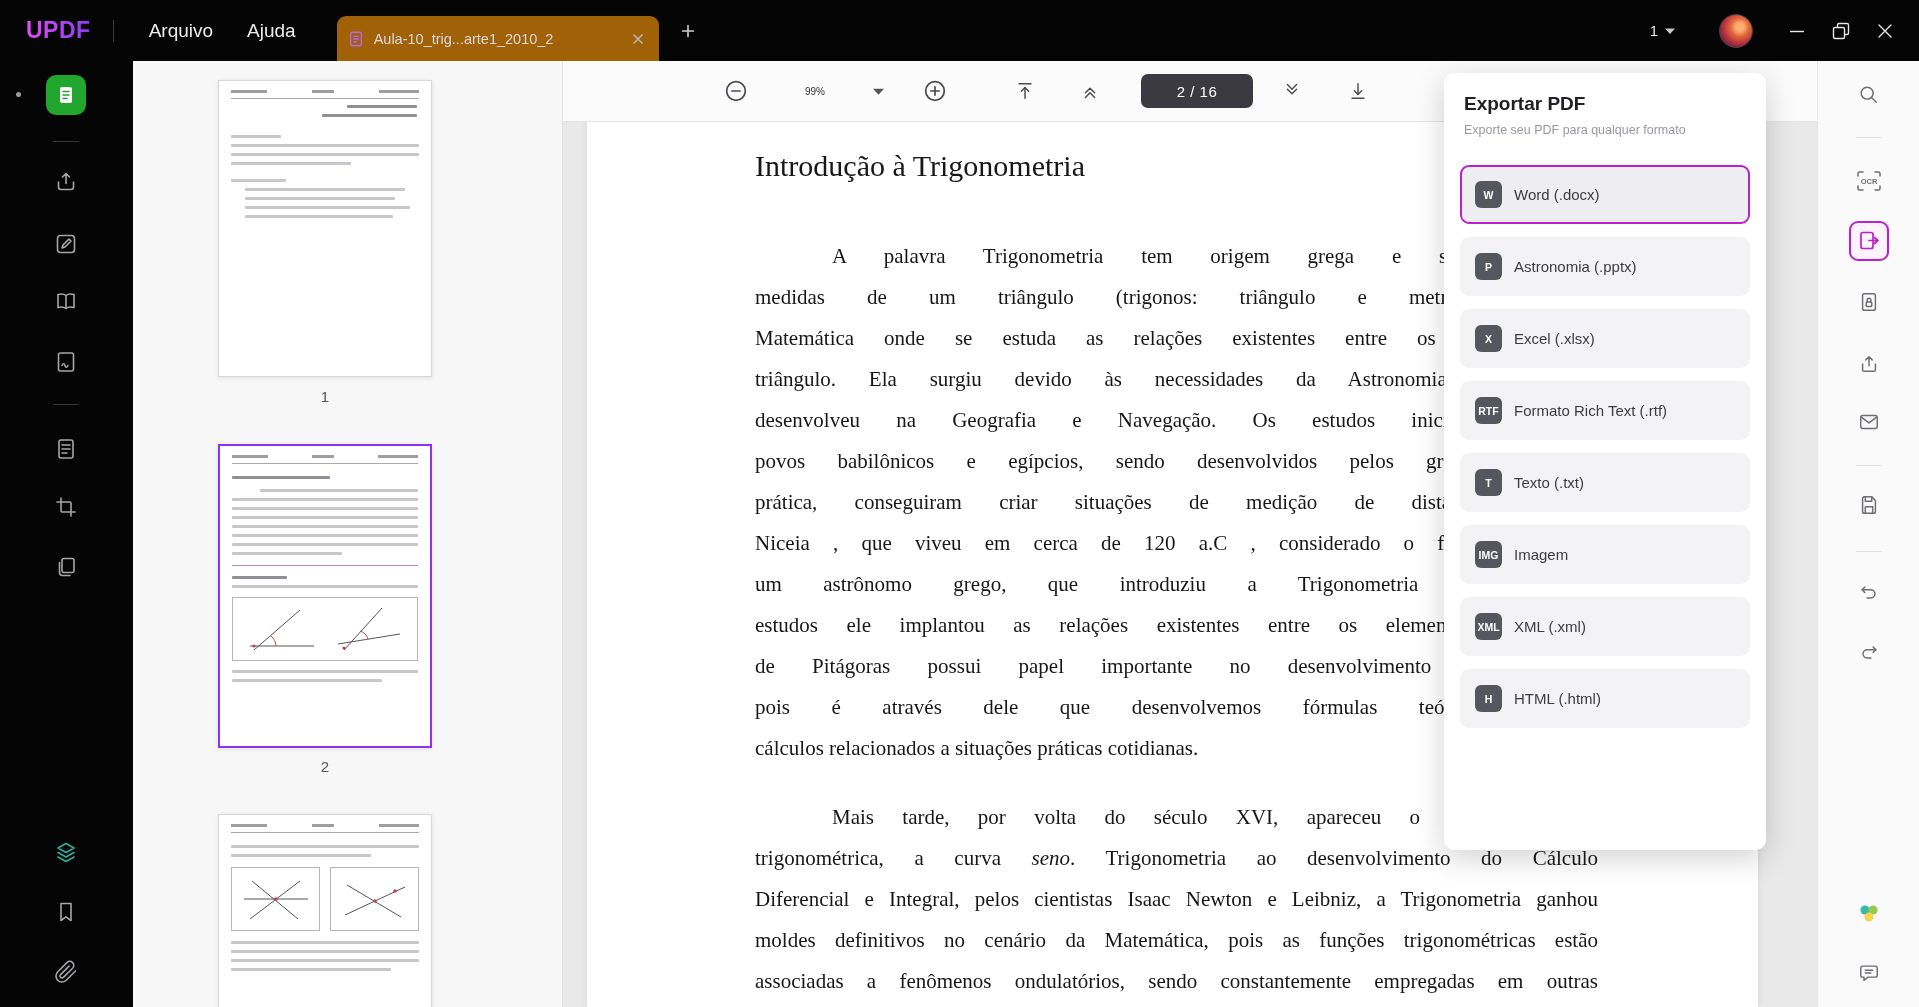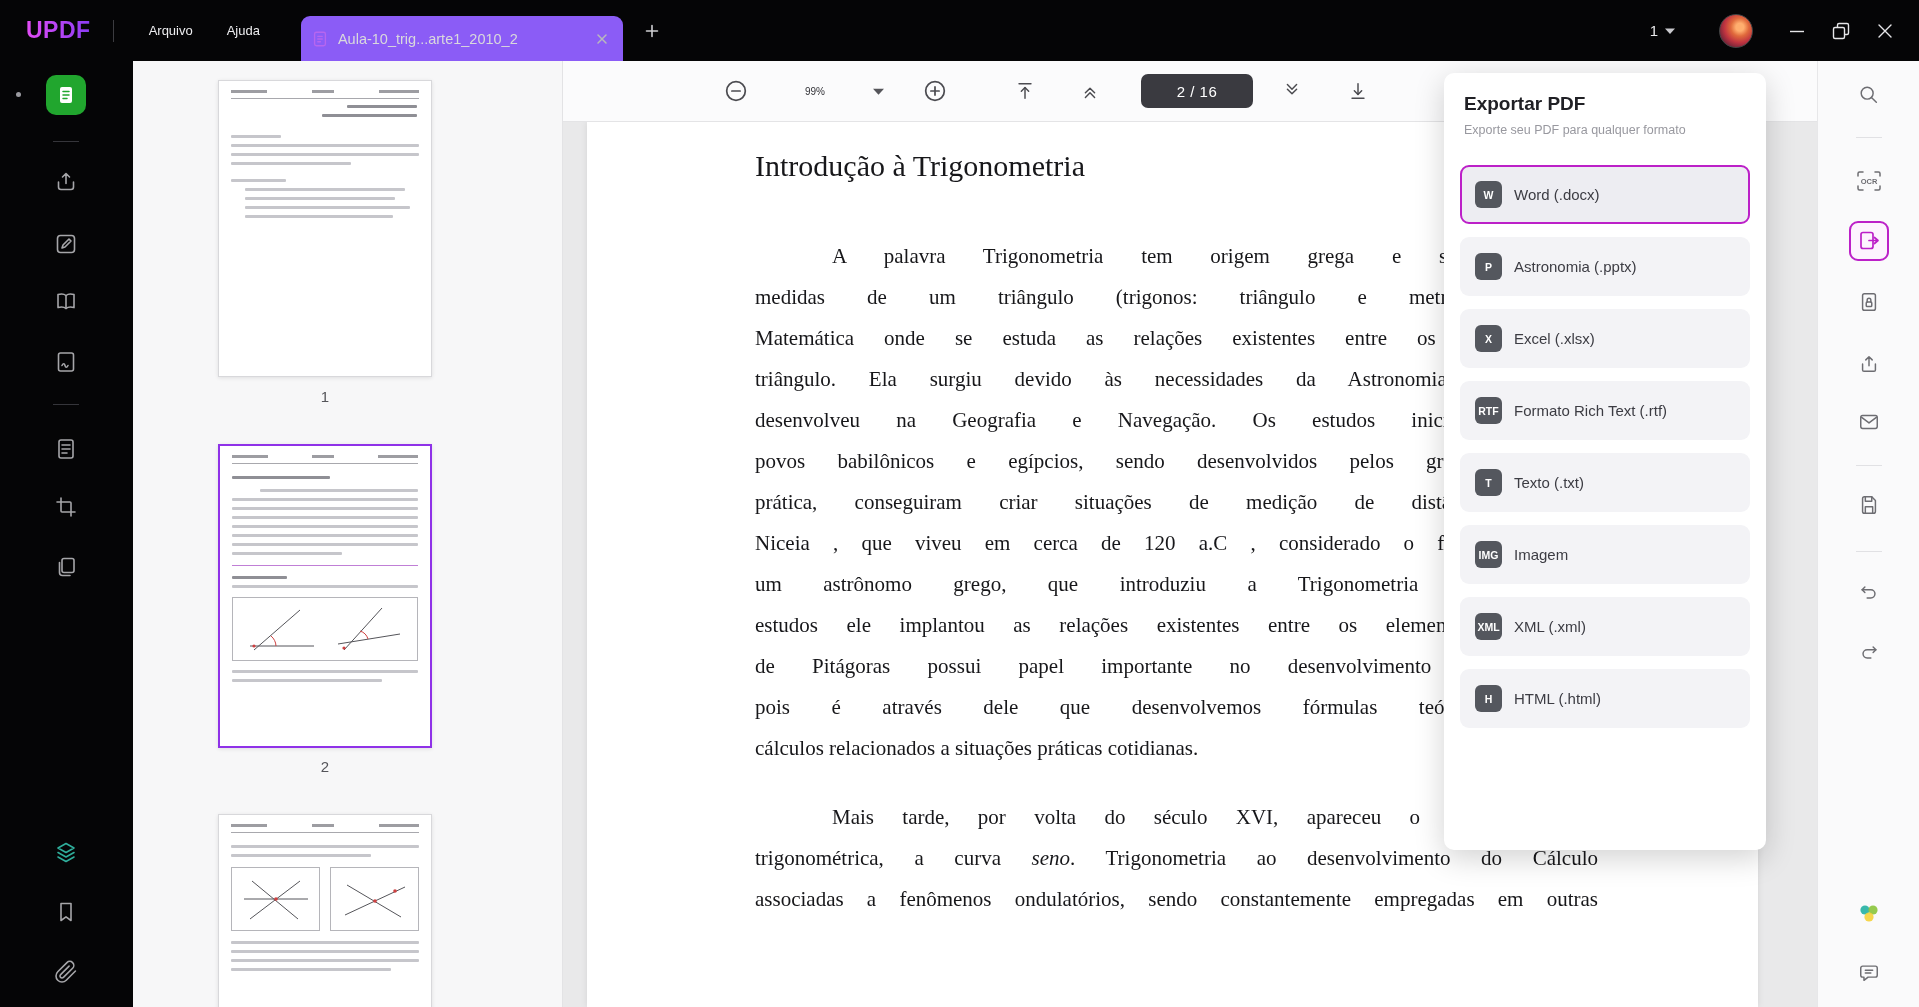--- a/index.html
+++ b/index.html
@@ -7,22 +7,22 @@
   body{position:relative;background:#e9e9ea;font-family:"Liberation Sans",sans-serif}
   :root{--accent-magenta:#bc20c8;--accent-purple:#8f32e8;--reader-green:#21a62e}
   svg{display:block}
   i{display:block;font-style:normal}
 
   
   .topbar{position:absolute;left:0;top:0;width:1919px;height:61px;background:#050506;display:flex;align-items:center;z-index:10}
   .logo{font-size:23px;font-weight:800;letter-spacing:.5px;margin-left:26px;color:#b03df0}
   @supports(-webkit-background-clip:text){.logo{background:linear-gradient(90deg,#e34df5,#8a3cf5);-webkit-background-clip:text;background-clip:text;color:transparent}}
   .tb-divider{width:1px;height:22px;background:#3c3c40;margin:0 18px 0 22px}
-  .menu{color:#ededef;font-size:13px;padding:0 17px;height:61px;display:flex;align-items:center}
-  .tab{align-self:flex-end;height:45px;width:322px;margin-left:24px;background:#8b5cf6;border-radius:9px 9px 0 0;display:flex;align-items:center;padding:0 10px;gap:9px}
+  .menu{color:#ededef;font-size:19px;padding:0 17px;height:61px;display:flex;align-items:center}
+  .tab{align-self:flex-end;height:45px;width:322px;margin-left:24px;background:#a16207;border-radius:9px 9px 0 0;display:flex;align-items:center;padding:0 10px;gap:9px}
   .tab-title{color:#d9d9dc;font-size:14.5px;white-space:nowrap;overflow:hidden;flex:1}
   .tab-close{display:flex;width:22px;height:22px;align-items:center;justify-content:center;border-radius:4px}
   .newtab{width:30px;height:30px;margin-left:14px;display:flex;align-items:center;justify-content:center}
   .tb-right{margin-left:auto;display:flex;align-items:center;padding-right:12px}
   .doc-count{display:flex;align-items:center;gap:7px;color:#e8e8ea;font-size:15px;padding:0 10px}
   .avatar{width:34px;height:34px;border-radius:50%;margin:0 22px 0 34px;border:1px solid #444;
     background:radial-gradient(circle at 62% 38%,#ffae6e 0 14%,#e06a3c 32%,#c03440 55%,#6d2438 78%,#39202e 100%)}
   .winbtn{width:44px;height:44px;display:flex;align-items:center;justify-content:center}
 
   
@@ -358,20 +358,22 @@
         <div class="ln">Niceia , que viveu em cerca de 120 a.C , considerado o fundador da Tr</div>
         <div class="ln">um astrônomo grego, que introduziu a Trigonometria como ciênci</div>
         <div class="ln">estudos ele implantou as relações existentes entre os elementos do triâng</div>
         <div class="ln">de Pitágoras possui papel importante no desenvolvimento dos estudos</div>
         <div class="ln">pois é através dele que desenvolvemos fórmulas teóricas comume</div>
         <div class="ln left">cálculos relacionados a situações práticas cotidianas.</div>
       </div>
     <div class="para2">
       <div class="ln ind">Mais tarde, por volta do século XVI, apareceu o primeiro gráfic</div>
       <div class="ln"><span>trigonométrica, a curva </span><span class="it">seno</span><span>. Trigonometria ao desenvolvimento do Cálculo</span></div>
+      <div class="ln">Diferencial e Integral, pelos cientistas Isaac Newton e Leibniz, a Trigonometria ganhou</div>
+      <div class="ln">moldes definitivos no cenário da Matemática, pois as funções trigonométricas estão</div>
       <div class="ln">associadas a fenômenos ondulatórios, sendo constantemente empregadas em outras</div>
     </div>
   </div>
 </div>
 
 <div class="export-panel">
   <div class="ep-title">Exportar PDF</div>
   <div class="ep-sub">Exporte seu PDF para qualquer formato</div>
   <div class="ep-list">
 

